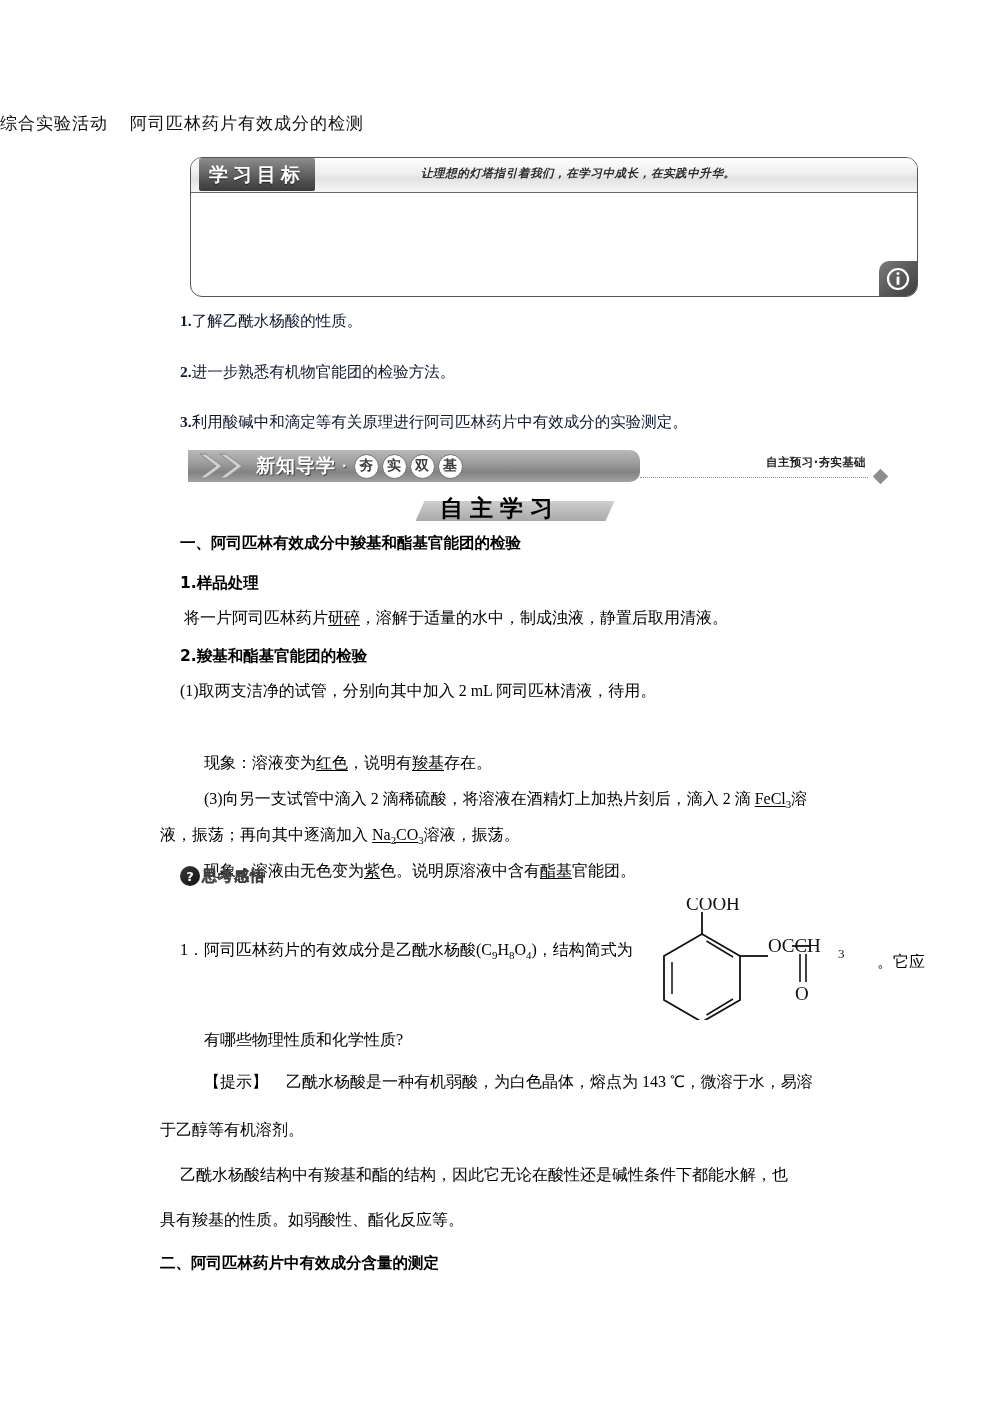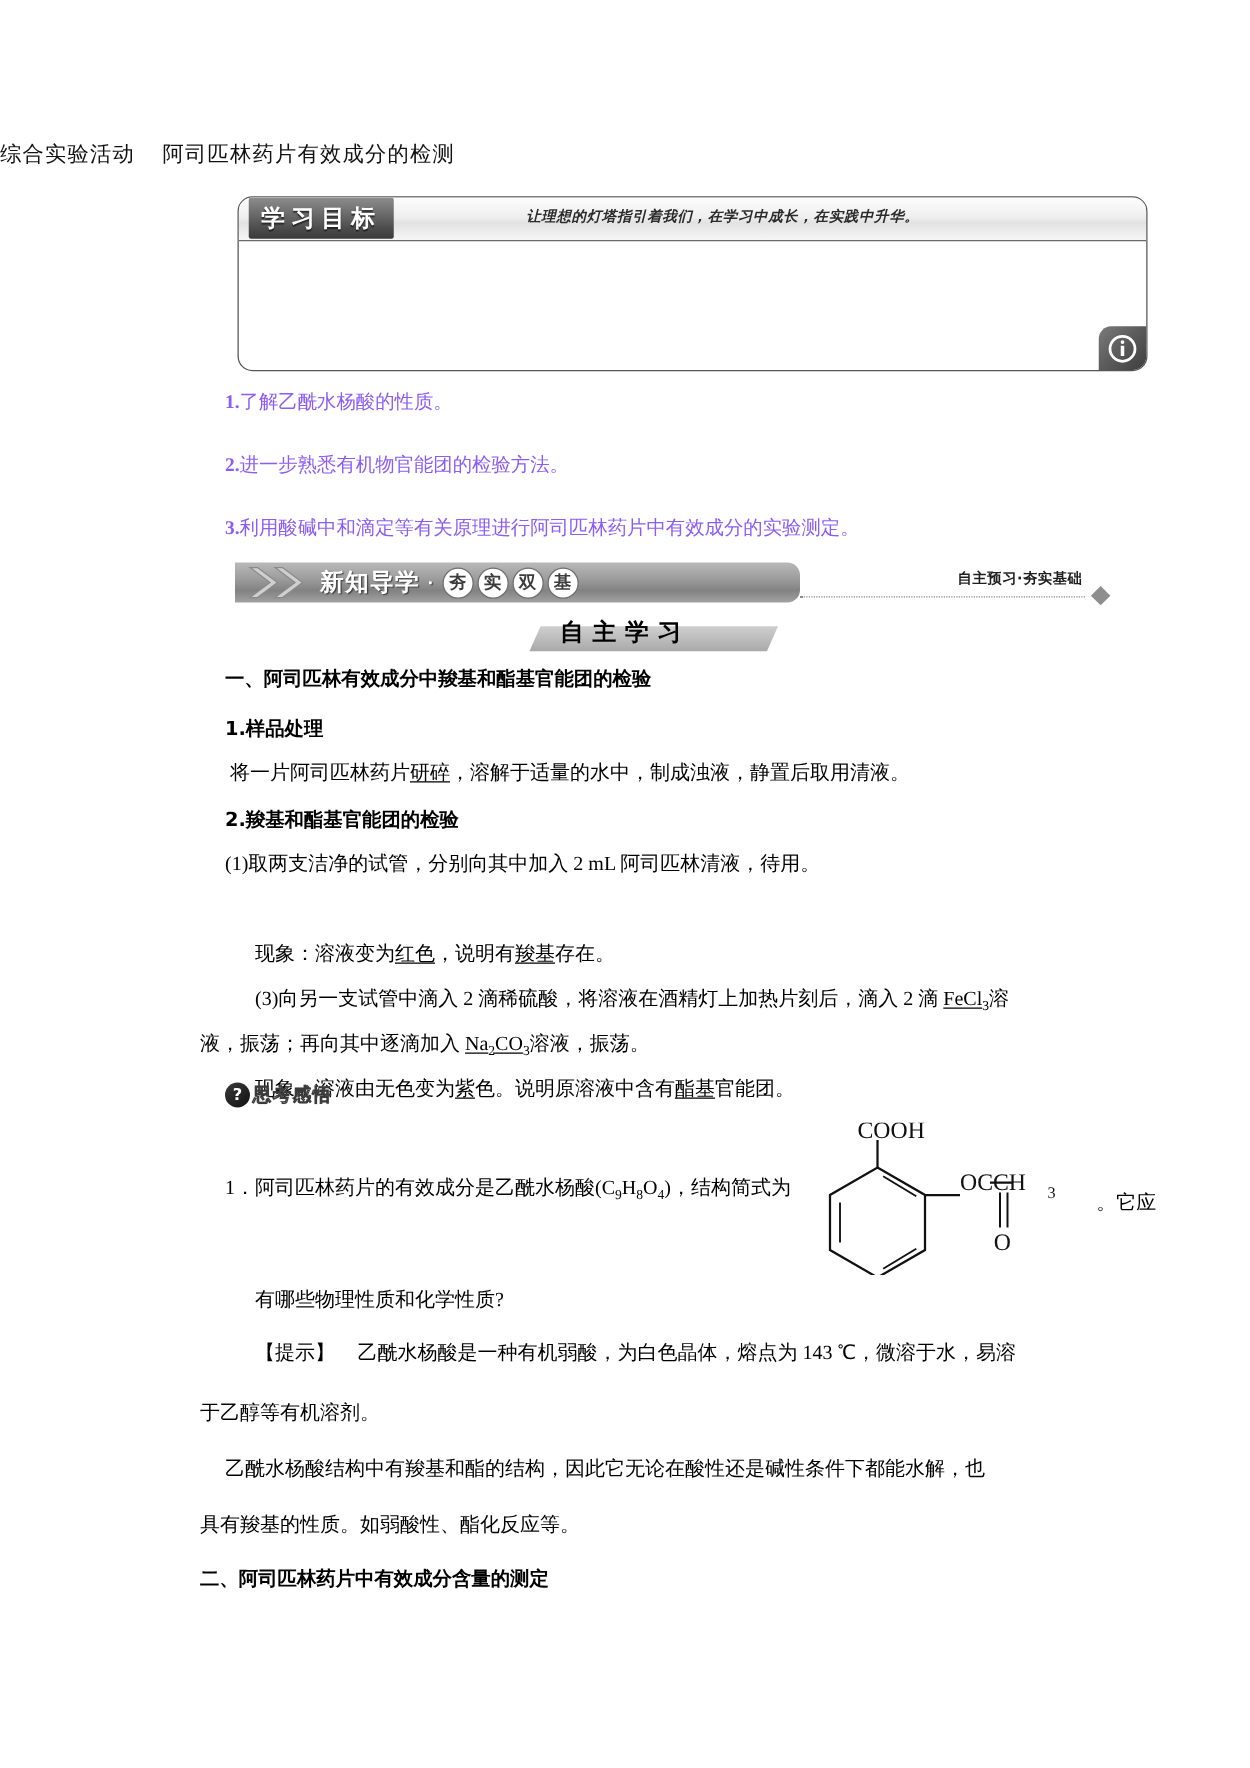--- a/index.html
+++ b/index.html
@@ -62,21 +62,21 @@
     border-top-left-radius:10px;
     border-bottom-right-radius:9px;
     display:flex; align-items:center; justify-content:center;
   }
   .info-badge svg{ display:block; }
 
   
   .objective{
     position:absolute; left:180px;
     font-family:"DejaVu Sans", sans-serif;
-    font-size:15.5px; color:#8b5cf6;
+    font-size:15.5px; color:#0f172a;
     white-space:nowrap;
   }
   .objective b{ font-family:"Liberation Serif", serif; font-weight:bold; }
   #obj1{ top:311px; }
   #obj2{ top:362px; }
   #obj3{ top:412px; }
 
   
   .sec-banner{ position:absolute; left:188px; top:450px; width:700px; height:34px; }
   .sec-bar{
@@ -125,21 +125,21 @@
   .ribbon-inner{ position:relative; height:28px; }
   .ribbon-bg{
     position:absolute; left:-6px; top:8px;
     width:190px; height:20px;
     background:linear-gradient(to bottom,#cfcfcf,#a9a9a9);
     transform:skewX(-24deg);
   }
   .ribbon-text{
     position:relative; z-index:2;
     font-family:"DejaVu Sans", sans-serif;
-    font-weight:bold; font-size:19px; letter-spacing:7px;
+    font-weight:bold; font-size:23px; letter-spacing:7px;
     color:#000; padding:0 14px;
   }
 
   
   .txt{
     position:absolute;
     font-size:15.5px; color:#000;
     white-space:nowrap;
   }
   .hei{ font-family:"DejaVu Sans", sans-serif; }

